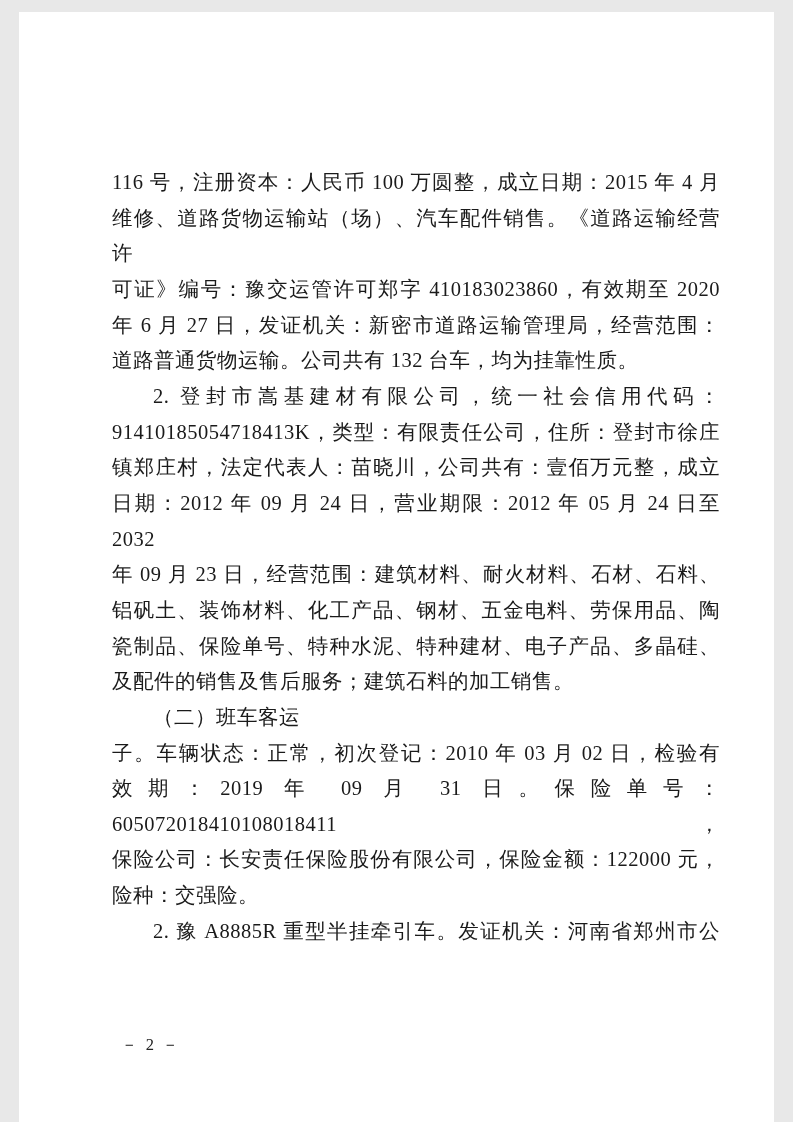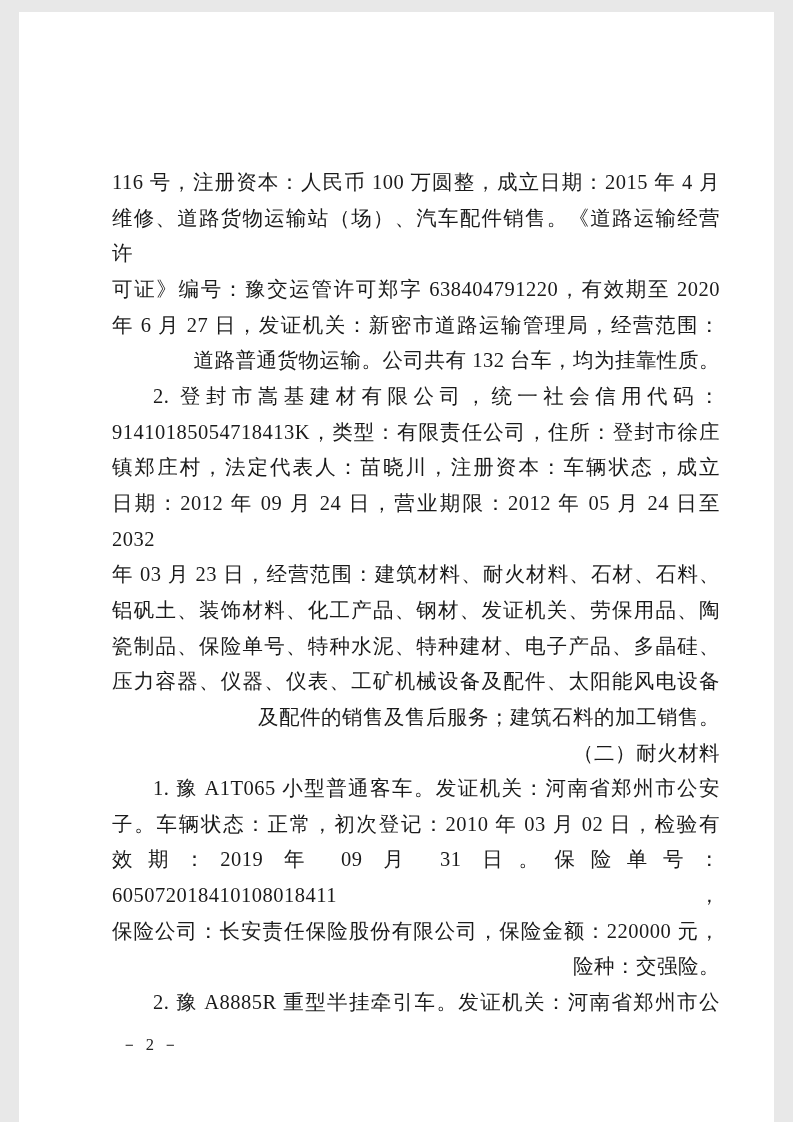--- a/index.html
+++ b/index.html
@@ -20,21 +20,21 @@
   .doc-lines {
     position: absolute;
     left: 93px;
     top: 153px;
     width: 608px;
     font-size: 20.5px;
     line-height: 35.65px;
     letter-spacing: 0.5px;
   }
   .line {
-    text-align: right;
+    text-align: left;
     min-height: 35.65px;
   }
   .line.justify {
     text-align: justify;
     text-align-last: justify;
   }
   .line.indent {
     text-indent: 2em;
   }
   .footer {
@@ -46,34 +46,32 @@
     color: #222222;
   }
 </style>
 </head>
 <body>
 
 <div class="page" style="background: rgb(255, 255, 255); color: rgb(26, 26, 26);">
   <div class="doc-lines">
       <div class="line justify">116 号，注册资本：人民币 100 万圆整，成立日期：2015 年 4 月</div>
       <div class="line justify">维修、道路货物运输站（场）、汽车配件销售。《道路运输经营许</div>
-      <div class="line justify">可证》编号：豫交运管许可郑字 638404791220，有效期至 2020</div>
+      <div class="line justify">可证》编号：豫交运管许可郑字 410183023860，有效期至 2020</div>
       <div class="line justify">年 6 月 27 日，发证机关：新密市道路运输管理局，经营范围：</div>
       <div class="line">道路普通货物运输。公司共有 132 台车，均为挂靠性质。</div>
       <div class="line justify indent">2. 登封市嵩基建材有限公司，统一社会信用代码：</div>
       <div class="line justify">91410185054718413K，类型：有限责任公司，住所：登封市徐庄</div>
-      <div class="line justify">镇郑庄村，法定代表人：苗晓川，注册资本：车辆状态，成立</div>
+      <div class="line justify">镇郑庄村，法定代表人：苗晓川，公司共有：壹佰万元整，成立</div>
       <div class="line justify">日期：2012 年 09 月 24 日，营业期限：2012 年 05 月 24 日至 2032</div>
-      <div class="line justify">年 03 月 23 日，经营范围：建筑材料、耐火材料、石材、石料、</div>
-      <div class="line justify">铝矾土、装饰材料、化工产品、钢材、发证机关、劳保用品、陶</div>
+      <div class="line justify">年 09 月 23 日，经营范围：建筑材料、耐火材料、石材、石料、</div>
+      <div class="line justify">铝矾土、装饰材料、化工产品、钢材、五金电料、劳保用品、陶</div>
       <div class="line justify">瓷制品、保险单号、特种水泥、特种建材、电子产品、多晶硅、</div>
-      <div class="line justify">压力容器、仪器、仪表、工矿机械设备及配件、太阳能风电设备</div>
       <div class="line">及配件的销售及售后服务；建筑石料的加工销售。</div>
-      <div class="line indent">（二）耐火材料</div>
-      <div class="line justify indent">1. 豫 A1T065 小型普通客车。发证机关：河南省郑州市公安</div>
+      <div class="line indent">（二）班车客运</div>
       <div class="line justify">子。车辆状态：正常，初次登记：2010 年 03 月 02 日，检验有</div>
       <div class="line justify">效期：2019 年 09 月 31 日。保险单号：605072018410108018411，</div>
-      <div class="line justify">保险公司：长安责任保险股份有限公司，保险金额：220000 元，</div>
+      <div class="line justify">保险公司：长安责任保险股份有限公司，保险金额：122000 元，</div>
       <div class="line">险种：交强险。</div>
       <div class="line justify indent">2. 豫 A8885R 重型半挂牵引车。发证机关：河南省郑州市公</div>
     </div>
   <div class="footer">－ 2 －</div>
 </div>
 
 </body></html>

